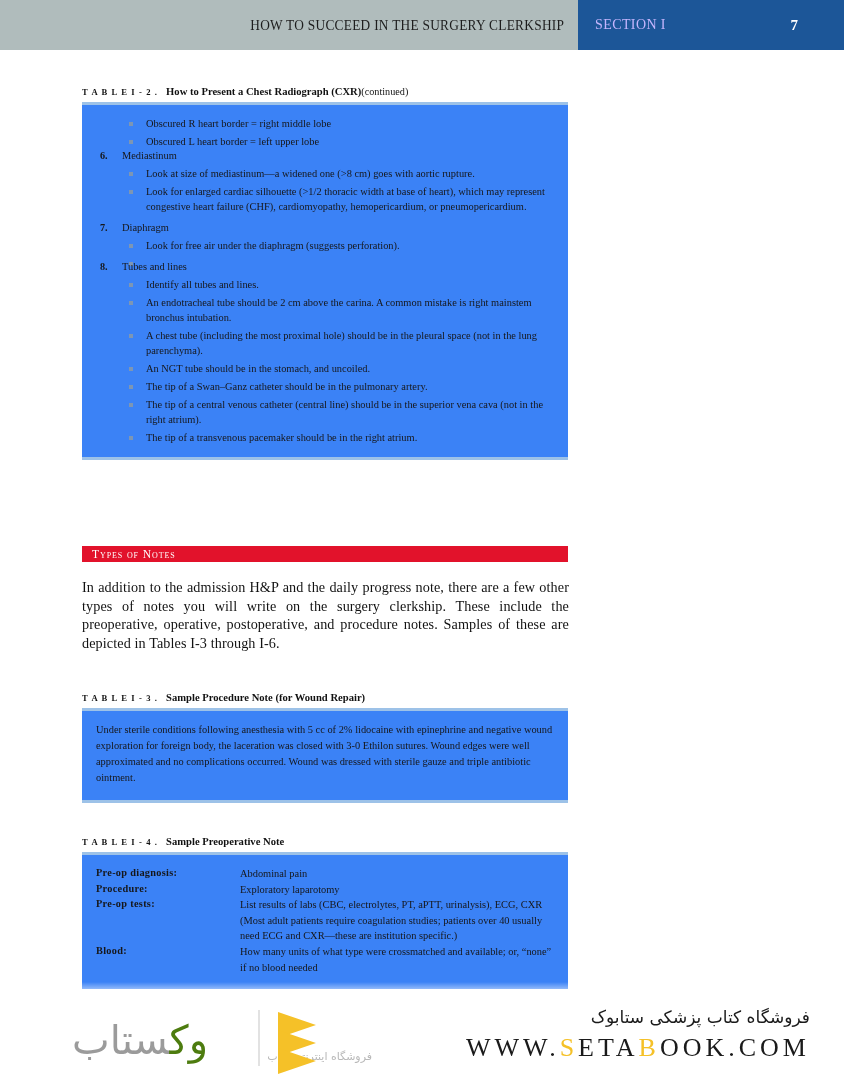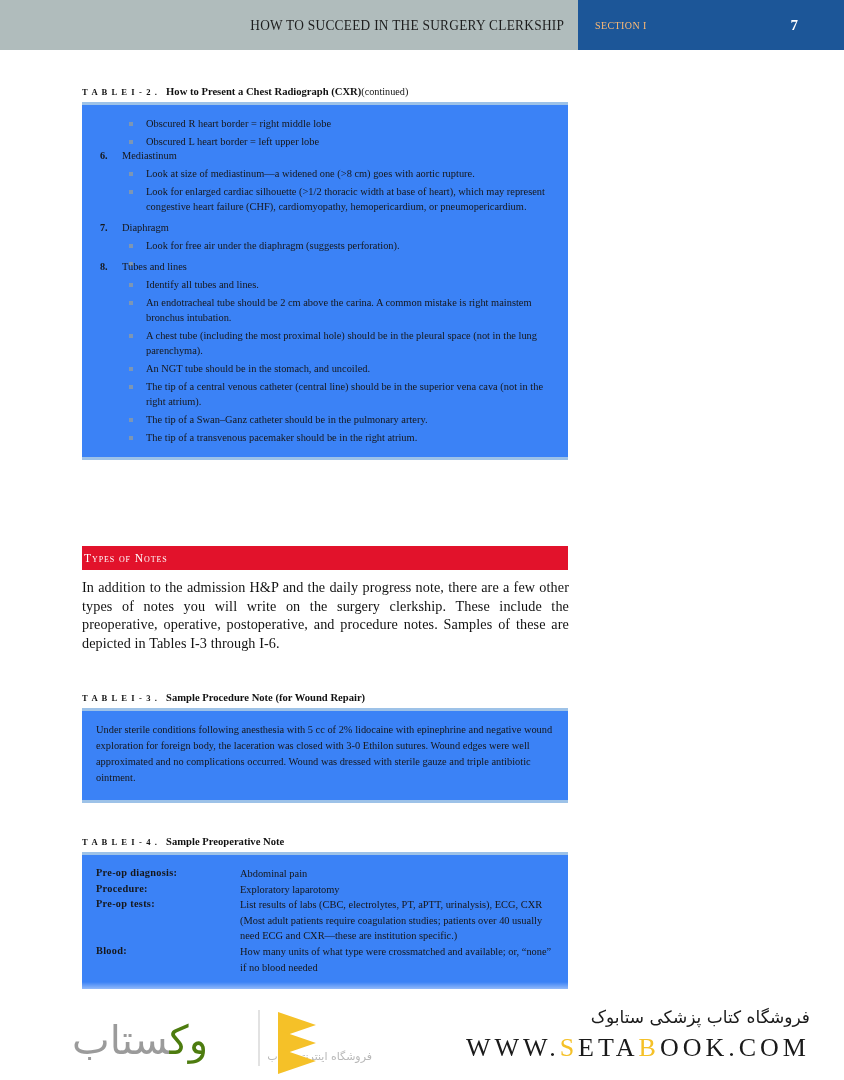--- a/index.html
+++ b/index.html
@@ -39,22 +39,22 @@
     white-space: nowrap;
   }
   .runhead-right {
     flex: 1 1 auto;
     background: #1c5698;
     display: flex; align-items: center;
     position: relative;
   }
   .runhead-section {
     position: absolute; left: 17px;
-    color: #fdba74;
-    font-size: 10px;
+    color: #c4b5fd;
+    font-size: 14px;
     letter-spacing: 0.4px;
     text-transform: uppercase;
     font-variant: small-caps;
     white-space: nowrap;
   }
   .runhead-folio {
     position: absolute; right: 46px;
     color: #ffffff;
     font-size: 15px;
     font-weight: bold;
@@ -136,23 +136,23 @@
     font-size: 10.3px;
     letter-spacing: 0.3px;
     padding-top: 0px;
   }
   .defval { flex: 1 1 auto; font-size: 10.4px; line-height: 1.5; }
   .defrow + .defrow { margin-top: 0px; }
 
   
   .sec-head {
     background: #e2122b;
-    height: 24px;
+    height: 16px;
     display: flex; align-items: center;
-    padding-left: 2px;
+    padding-left: 10px;
     text-align: center;
   }
   .sec-head-text {
     color: #ffffff;
     font-size: 11.6px;
     letter-spacing: 0.9px;
     font-variant: small-caps;
     white-space: nowrap;
   }
 
@@ -324,25 +324,25 @@
             <li class="blt">
               <span class="sq"></span>
               <span>A chest tube (including the most proximal hole) should be in the pleural space (not in the lung parenchyma).</span>
             </li>
             <li class="blt">
               <span class="sq"></span>
               <span>An NGT tube should be in the stomach, and uncoiled.</span>
             </li>
             <li class="blt">
               <span class="sq"></span>
+              <span>The tip of a Swan–Ganz catheter should be in the pulmonary artery.</span>
+            </li>
+            <li class="blt">
+              <span class="sq"></span>
               <span>The tip of a central venous catheter (central line) should be in the superior vena cava (not in the right atrium).</span>
-            </li>
-            <li class="blt">
-              <span class="sq"></span>
-              <span>The tip of a Swan–Ganz catheter should be in the pulmonary artery.</span>
             </li>
             <li class="blt">
               <span class="sq"></span>
               <span>The tip of a transvenous pacemaker should be in the right atrium.</span>
             </li>
           </ul>
         </li>
 
       </ol>
     </div>

